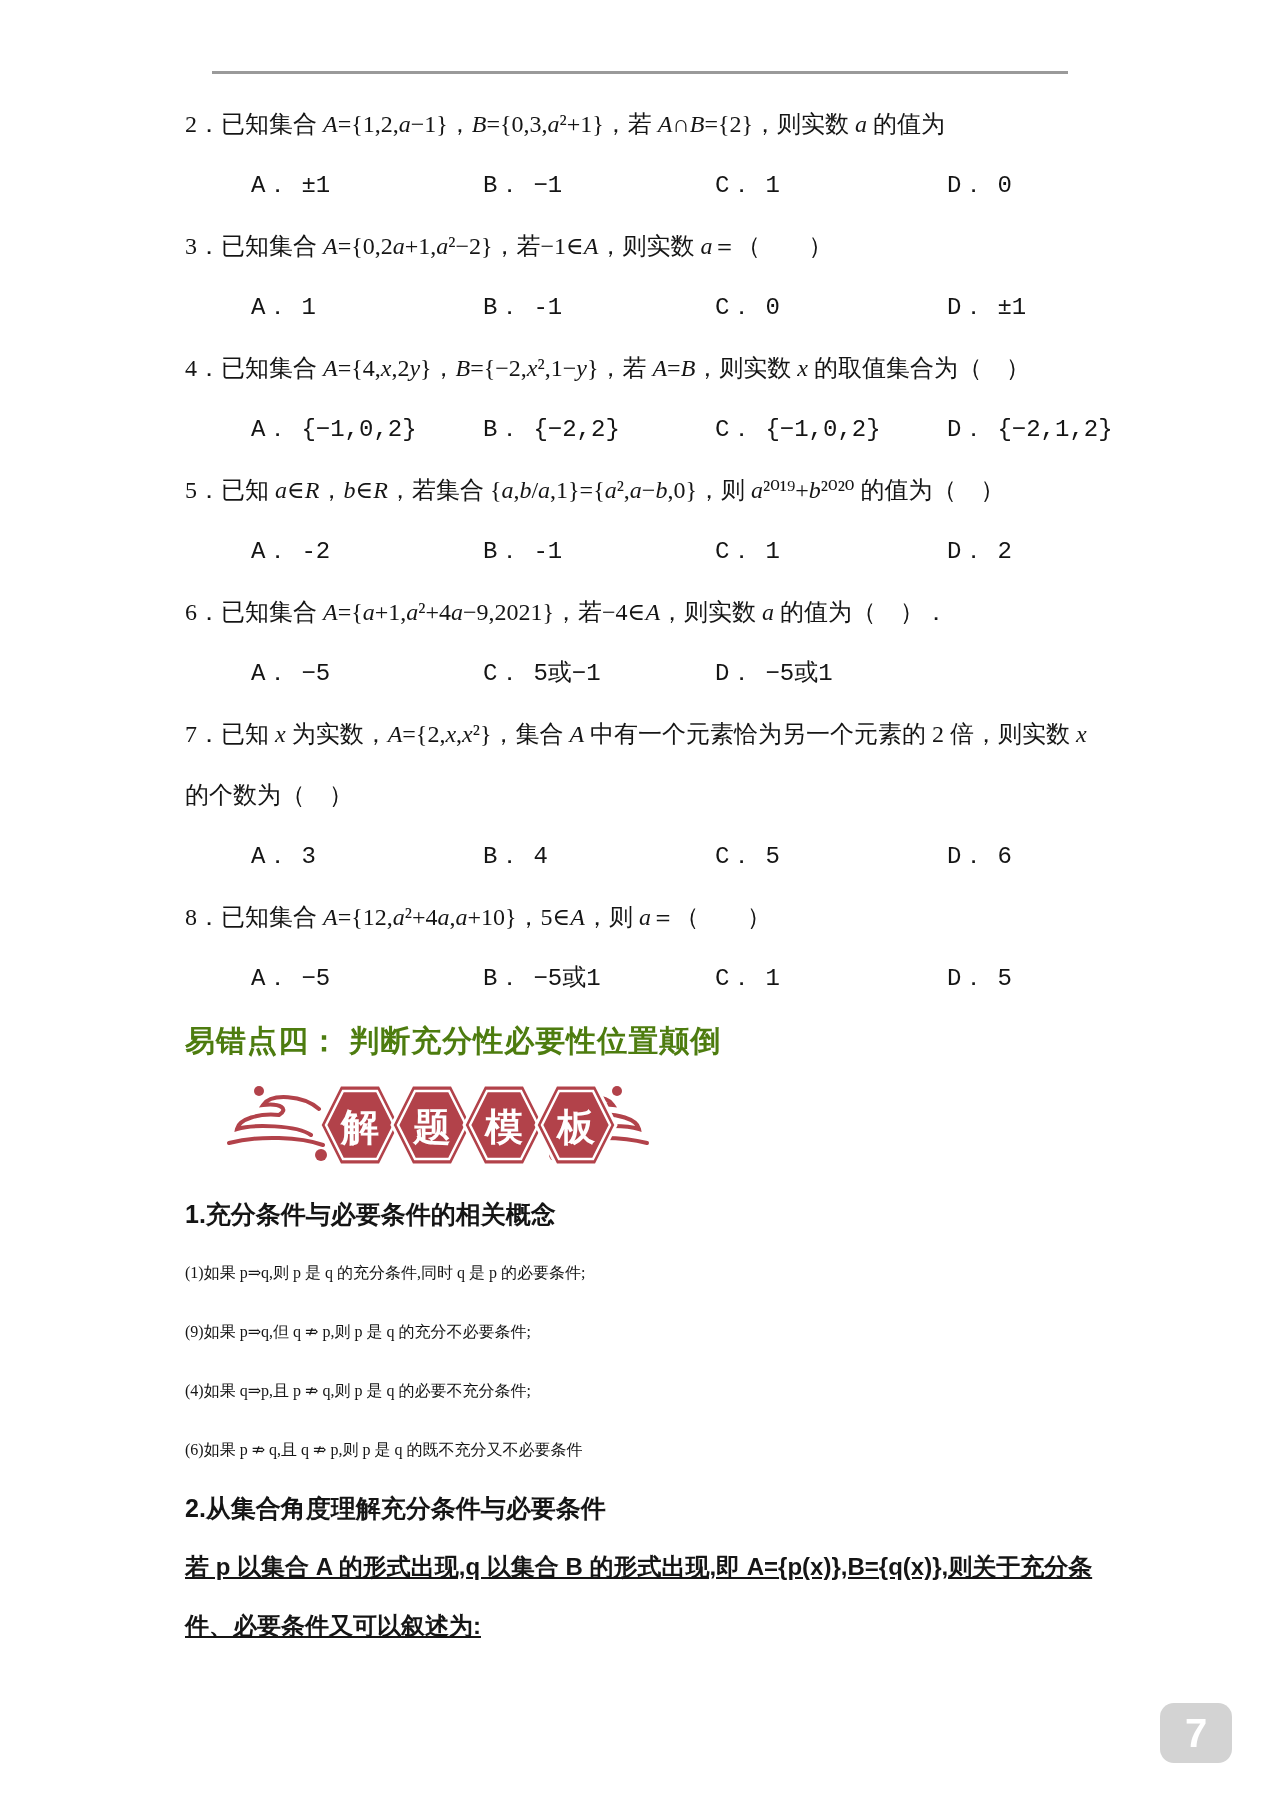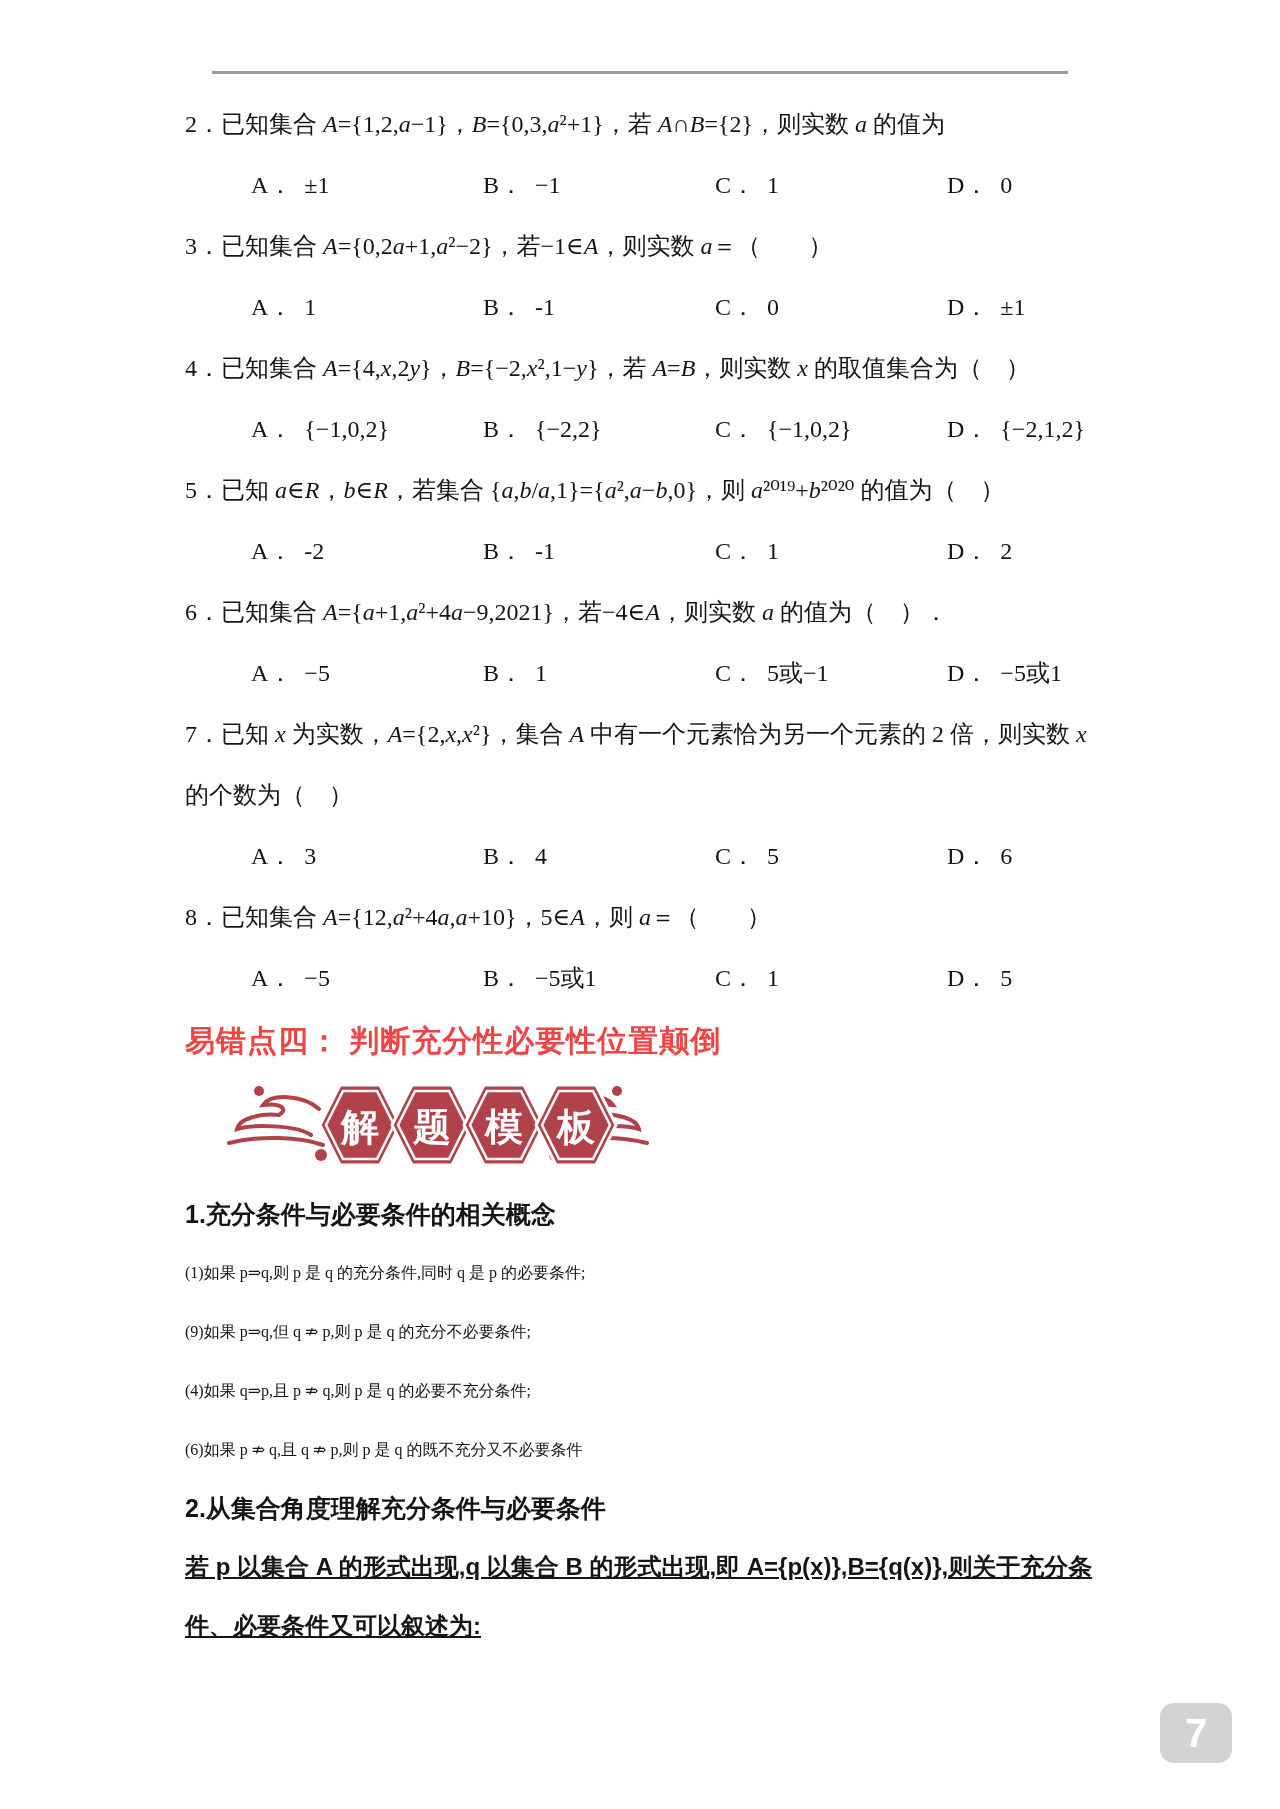--- a/index.html
+++ b/index.html
@@ -6,21 +6,21 @@
   .page{
     position:relative;width:1280px;height:1809px;background:#ffffff;overflow:hidden;
     font-family:"Liberation Serif","DejaVu Serif","DejaVu Sans",serif;color:#151515;
   }
   .divider{position:absolute;left:212px;top:71px;width:856px;height:3px;background:#9a9a9a;}
   .content{position:absolute;left:185px;top:94px;width:915px;}
   .line{height:61px;line-height:61px;white-space:nowrap;}
   .stem{font-size:24px;}
   .stem i{font-family:"Liberation Serif","DejaVu Serif",serif;}
   .opts{display:flex;font-size:24px;padding-left:66px;}
-  .opt{flex:0 0 auto;width:232px;white-space:nowrap;}
+  .opt{flex:0 0 auto;width:232px;white-space:nowrap;font-family:Liberation Mono, monospace;}
   .opt:last-child{width:auto;}
   .ol{margin-right:12px;}
   .sec-heading{
     font-family:"Liberation Sans","DejaVu Sans",sans-serif;font-weight:bold;
     font-size:30px;height:64px;line-height:64px;letter-spacing:1px;white-space:nowrap;
   }
   .badge-row{position:relative;width:430px;height:92px;margin:6px 0 14px 38px;}
   .note-h{
     font-family:"Liberation Sans","DejaVu Sans",sans-serif;font-weight:bold;
     font-size:25px;height:58px;line-height:58px;white-space:nowrap;
@@ -82,21 +82,20 @@
             <span class="opt"><span class="ol">A．</span><span>-2</span></span>
             <span class="opt"><span class="ol">B．</span><span>-1</span></span>
             <span class="opt"><span class="ol">C．</span><span>1</span></span>
             <span class="opt"><span class="ol">D．</span><span>2</span></span>
           </div>
         </div>
         <div>
           <div class="stem line">6．已知集合 <i>A</i>={<i>a</i>+1,<i>a</i>²+4<i>a</i>−9,2021}，若−4∈<i>A</i>，则实数 <i>a</i> 的值为（　）．</div>
           <div class="opts line">
             <span class="opt"><span class="ol">A．</span><span>−5</span></span>
-            <span class="opt"><span class="ol">B．</span><span>1</span></span>
             <span class="opt"><span class="ol">C．</span><span>5或−1</span></span>
             <span class="opt"><span class="ol">D．</span><span>−5或1</span></span>
           </div>
         </div>
         <div>
           <div class="stem line">7．已知 <i>x</i> 为实数，<i>A</i>={2,<i>x</i>,<i>x</i>²}，集合 <i>A</i> 中有一个元素恰为另一个元素的 2 倍，则实数 <i>x</i></div>
           <div class="stem line">的个数为（　）</div>
           <div class="opts line">
             <span class="opt"><span class="ol">A．</span><span>3</span></span>
             <span class="opt"><span class="ol">B．</span><span>4</span></span>
@@ -108,21 +107,21 @@
           <div class="stem line">8．已知集合 <i>A</i>={12,<i>a</i>²+4<i>a</i>,<i>a</i>+10}，5∈<i>A</i>，则 <i>a</i>＝（　　）</div>
           <div class="opts line">
             <span class="opt"><span class="ol">A．</span><span>−5</span></span>
             <span class="opt"><span class="ol">B．</span><span>−5或1</span></span>
             <span class="opt"><span class="ol">C．</span><span>1</span></span>
             <span class="opt"><span class="ol">D．</span><span>5</span></span>
           </div>
         </div>
       </div>
 
-    <div class="sec-heading" style="color:#ef4444;">易错点四：  判断充分性必要性位置颠倒</div>
+    <div class="sec-heading" style="color:#4d7c0f;">易错点四：  判断充分性必要性位置颠倒</div>
 
     <div class="badge-row">
       <svg width="430" height="92" viewBox="0 0 430 92">
         <g stroke="#b2424a" stroke-width="4" fill="none" stroke-linecap="round">
           <path d="M96 30 C80 16 48 14 40 26 C58 24 66 30 56 36 C36 34 16 40 14 50 C30 45 74 46 88 56"></path>
           <path d="M6 64 C36 56 78 58 100 66"></path>
           <circle cx="36" cy="12" r="5" fill="#b2424a" stroke="none"></circle>
           <circle cx="98" cy="76" r="6" fill="#b2424a" stroke="none"></circle>
         </g>
         <g transform="translate(430,0) scale(-1,1)" stroke="#b2424a" stroke-width="4" fill="none" stroke-linecap="round">

